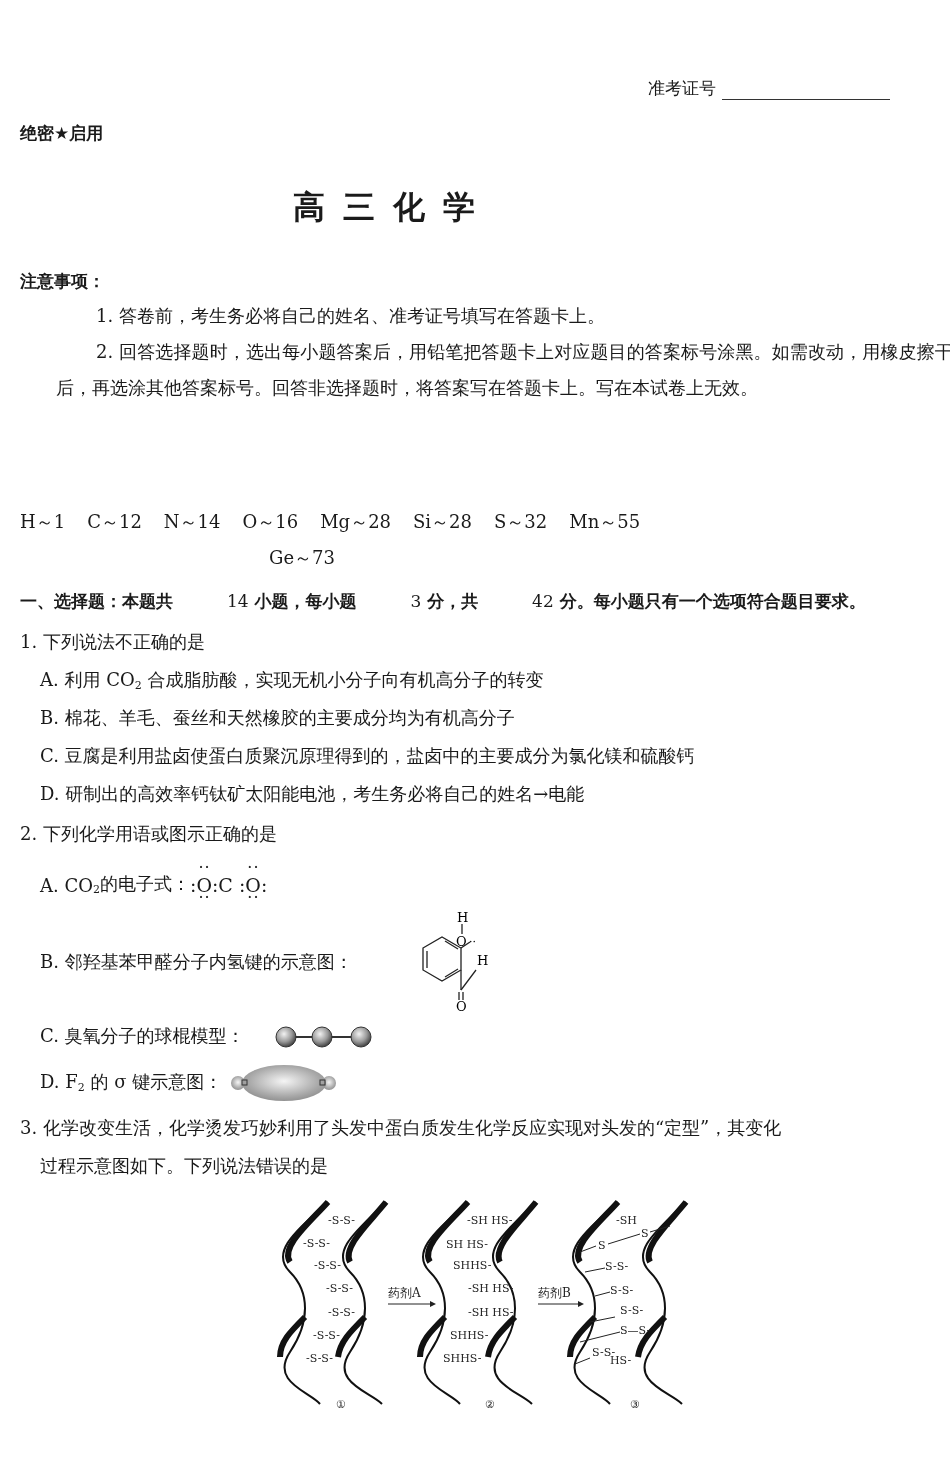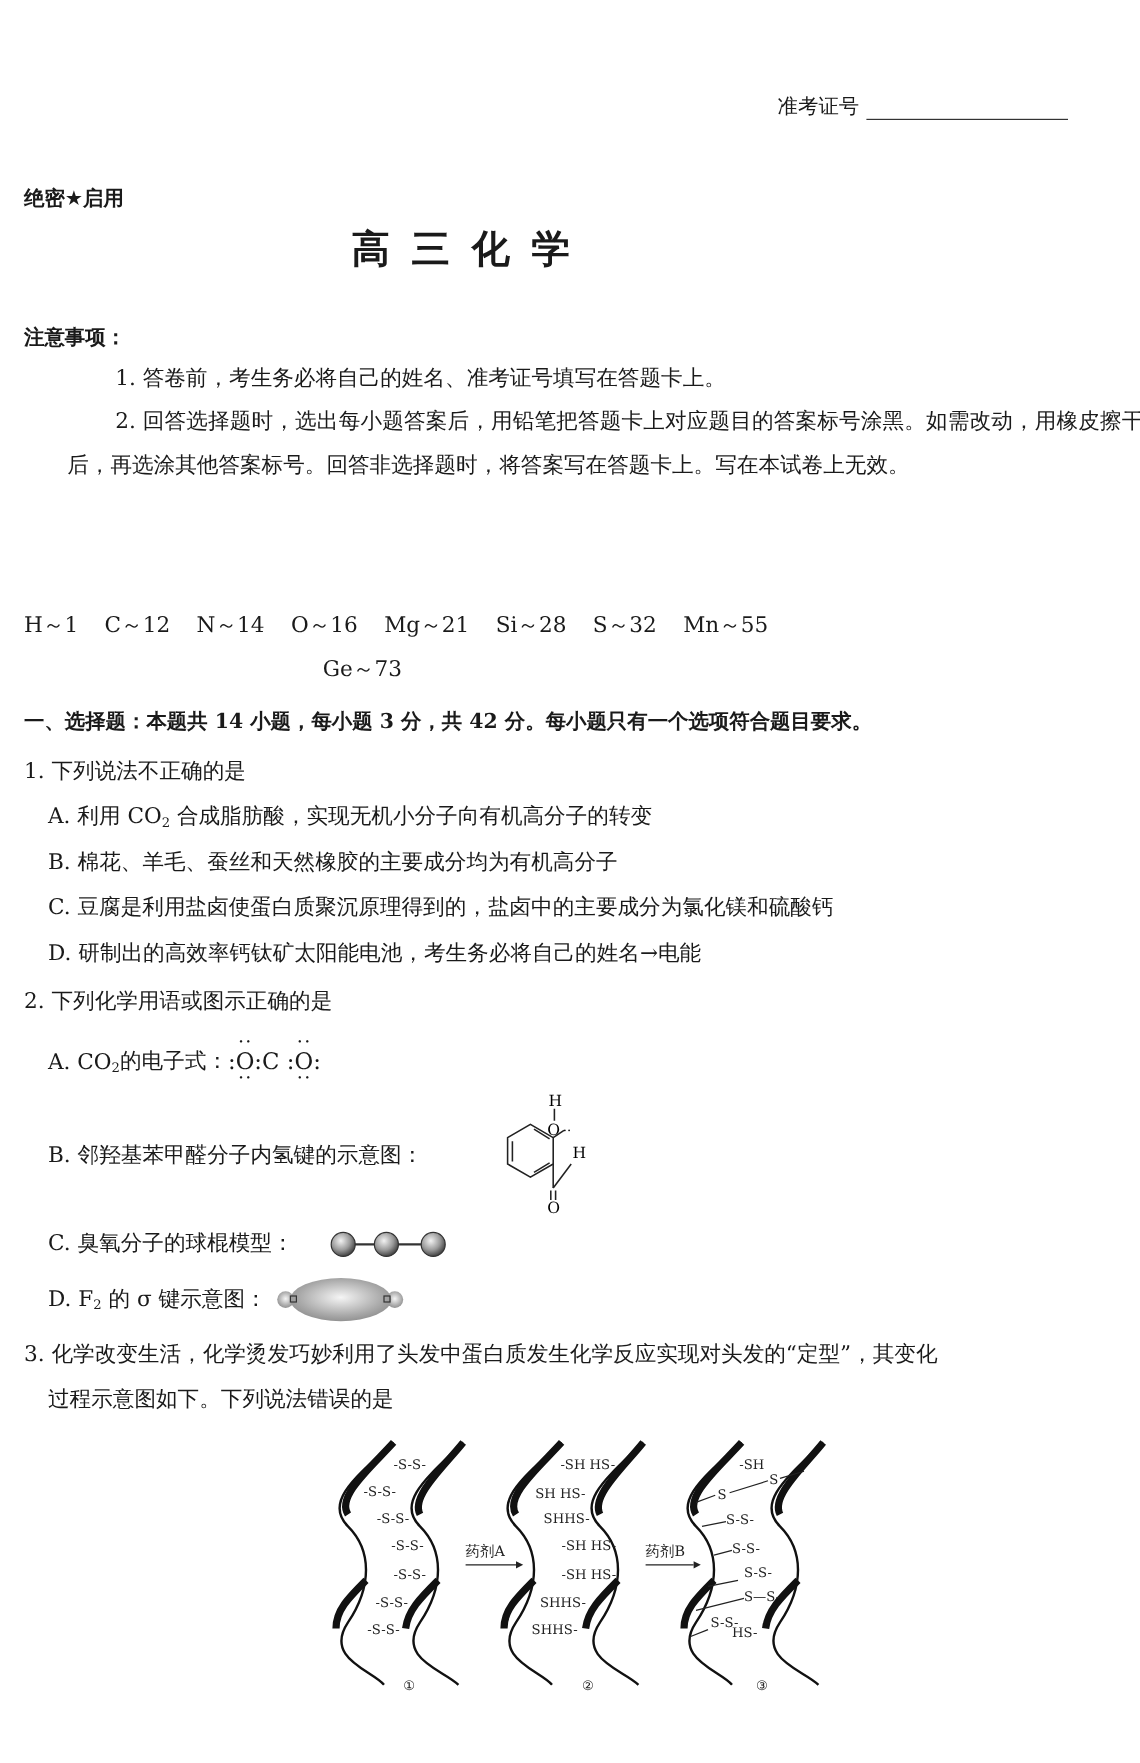--- a/index.html
+++ b/index.html
@@ -1,32 +1,32 @@
 <!DOCTYPE html>
 <html><head>
 <meta charset="utf-8">
 <style>
   * { box-sizing: border-box; margin: 0; padding: 0; }
   html, body { width: 950px; height: 1469px; background: #ffffff; overflow: hidden; }
   body { font-family: "DejaVu Serif", "Liberation Serif", serif; color: #1a1a1a; position: relative; }
   .abs { position: absolute; }
   .exam-id { left: 648px; top: 74px; font-size: 17px; display: flex; align-items: flex-end; }
   .exam-id .line { display: inline-block; width: 168px; border-bottom: 1.5px solid #333; margin-left: 6px; height: 26px; }
-  .secret { left: 20px; top: 122px; font-family: "DejaVu Sans", sans-serif; font-weight: bold; font-size: 17px; margin-top: 32px; }
+  .secret { left: 20px; top: 122px; font-family: "DejaVu Sans", sans-serif; font-weight: bold; font-size: 17px; }
   .title { left: 0; width: 768px; top: 186px; text-align: center; font-family: "DejaVu Sans", sans-serif; font-weight: bold; font-size: 32px; letter-spacing: 18px; padding-left: 18px; }
   .notice-h { left: 20px; top: 270px; font-family: "DejaVu Sans", sans-serif; font-weight: bold; font-size: 17px; }
   .para { font-size: 18px; line-height: 36px; }
   .notes { left: 20px; top: 298px; width: 915px; margin-left: 36px; }
   .notes p { text-indent: 40px; text-align: justify; }
   .masses { left: 20px; top: 504px; width: 920px; font-size: 18px; line-height: 36px; }
   .masses .row { display: flex; gap: 0; white-space: nowrap; }
   .masses .m { margin-right: 22px; }
   .masses .row2 { padding-left: 249px; }
   .section { left: 20px; top: 590px; font-family: "DejaVu Sans", sans-serif; font-weight: bold; font-size: 17px; }
-  .section .n { font-family: "DejaVu Serif", serif; font-weight: bold; }
+  .section .n { font-family: "DejaVu Serif", serif; font-weight: normal; margin-left: 48px; }
   .q { left: 20px; font-size: 18px; }
   .opt { left: 40px; font-size: 18px; }
   sub { font-size: 11px; vertical-align: -3px; }
   .lewis { display: inline-flex; align-items: center; font-size: 19px; position: relative; }
   .dotO { position: relative; display: inline-block; }
   .dotO::before { content: "··"; position: absolute; left: 2px; top: -16px; font-size: 16px; letter-spacing: 1px; }
   .dotO::after { content: "··"; position: absolute; left: 2px; top: 14px; font-size: 16px; letter-spacing: 1px; }
 </style>
 </head>
 <body>
@@ -43,21 +43,21 @@
   <p>1. 答卷前，考生务必将自己的姓名、准考证号填写在答题卡上。</p>
   <p>2. 回答选择题时，选出每小题答案后，用铅笔把答题卡上对应题目的答案标号涂黑。如需改动，用橡皮擦干净后，再选涂其他答案标号。回答非选择题时，将答案写在答题卡上。写在本试卷上无效。</p>
 </div>
 
 <div class="abs masses">
   <div class="row">
     <span class="m">H～1</span>
     <span class="m">C～12</span>
     <span class="m">N～14</span>
     <span class="m">O～16</span>
-    <span class="m">Mg～21</span>
+    <span class="m">Mg～28</span>
     <span class="m">Si～28</span>
     <span class="m">S～32</span>
     <span>Mn～55</span>
   </div>
   <div class="row row2">
     <span>Ge～73</span>
   </div>
 </div>
 
 <div class="abs section">

